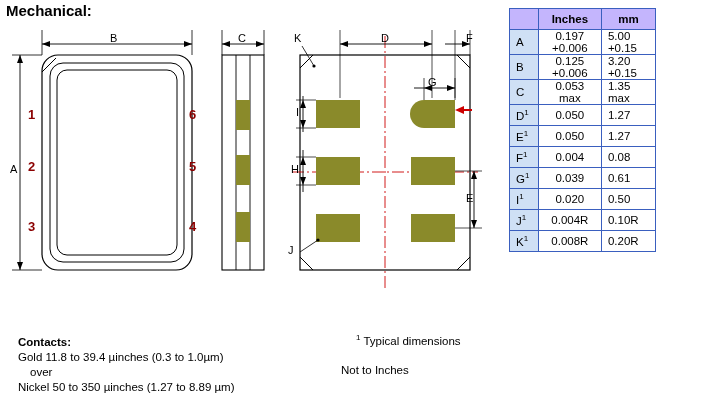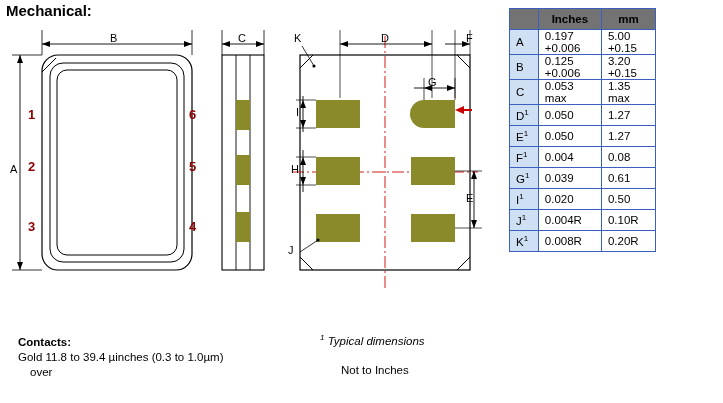--- a/index.html
+++ b/index.html
@@ -44,31 +44,31 @@
   #spec-table td,#spec-table th{
     border:1px solid #3a5fbf;
     height:20px;
     padding:0 6px;
     text-align:left;
     color:#000;
     font-weight:normal;
     background:#ffffff;
   }
   #spec-table th{
-    background:#737373;
+    background:#c4b5fd;
     font-weight:bold;
     text-align:center;
   }
   #spec-table td.sym{
     background:#cfe0f5;
     width:26px;
     text-align:left;
     font-weight:normal;
   }
-  #spec-table td.v1{width:105px;}
+  #spec-table td.v1{width:105px;text-align:center;}
   #spec-table td.v2{width:85px;}
   sup{font-size:8px;}
 </style>
 </head>
 <body>
 
 <div class="page">
 
   <div id="title">Mechanical:</div>
 
@@ -188,22 +188,23 @@
     <div class="pinnum" style="left:28px;top:107px;">1</div>
     <div class="pinnum" style="left:28px;top:159px;">2</div>
     <div class="pinnum" style="left:28px;top:219px;">3</div>
     <div class="pinnum" style="left:189px;top:219px;">4</div>
     <div class="pinnum" style="left:189px;top:159px;">5</div>
     <div class="pinnum" style="left:189px;top:107px;">6</div>
 
     <div class="note bold" style="left:18px;top:336px;">Contacts:</div>
     <div class="note" style="left:18px;top:351px;">Gold   11.8 to 39.4 µinches (0.3 to 1.0µm)</div>
     <div class="note" style="left:30px;top:366px;">over</div>
-
-    <div class="note" style="left:320px;top:333px;font-style:italic;">
+    <div class="note" style="left:18px;top:381px;">Nickel 50 to 350 µinches (1.27 to 8.89 µm)</div>
+
+    <div class="note" style="left:356px;top:333px;">
       <sup>1</sup>
       <span>Typical dimensions</span>
     </div>
     <div class="note" style="left:341px;top:364px;">Not to Inches</div>
 
   </div>
 
   <table id="spec-table">
     <thead>
       <tr>

